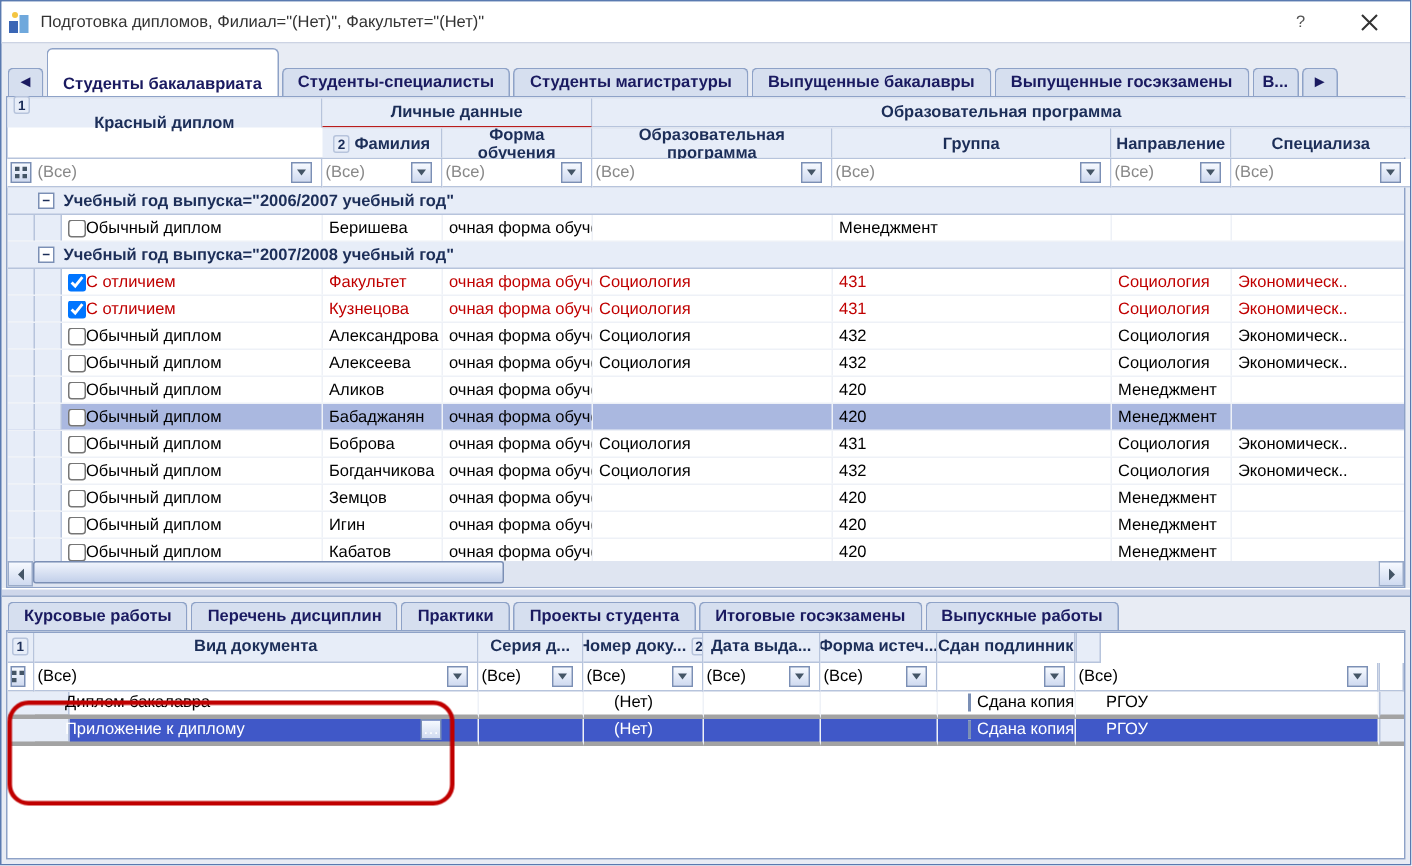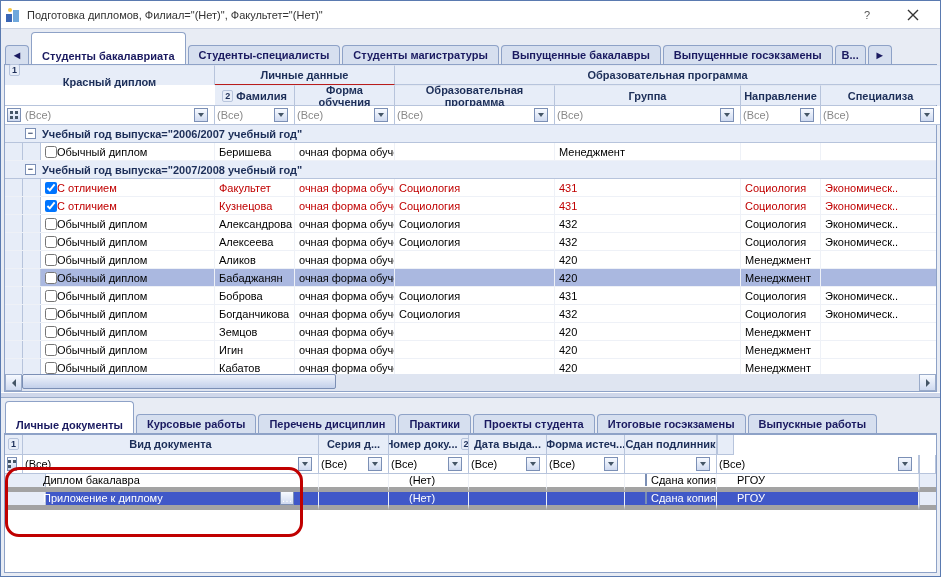--- a/index.html
+++ b/index.html
@@ -45,21 +45,21 @@
   
   .splitter{height:6px;background:#cfd7ea;border-top:1px solid #fff;border-bottom:1px solid #9aabc9;cursor:row-resize}
   
   .lower{border:1px solid #8ea2c7;background:#fff;margin:0 3px 3px 3px;flex:1;display:flex;flex-direction:column;overflow:hidden}
   .lower-inner{flex:1;display:flex;flex-direction:column;border-top:1px solid #8ea2c7;overflow:hidden}
   .lower-hdr{display:grid;grid-template-columns:18px 296px 70px 80px 78px 78px 92px 1fr 17px}
   .lower-hdr > div{background:#e7edf8;border-right:1px solid #b7c4dc;border-bottom:1px solid #b7c4dc;padding:2px 4px;font-weight:bold;color:#1c2e58;display:flex;align-items:center;justify-content:center;height:20px;white-space:nowrap;overflow:hidden;text-overflow:ellipsis}
   .lower-filter{display:grid;grid-template-columns:18px 296px 70px 80px 78px 78px 92px 1fr 17px}
   .lower-filter > div{background:#fff;border-right:1px solid #b7c4dc;border-bottom:1px solid #b7c4dc;padding:2px 2px;height:19px;display:flex;align-items:center}
   .lower-row{display:grid;grid-template-columns:18px 296px 70px 80px 78px 78px 92px 1fr 17px;height:18px}
-  .lower-row > div{border-right:1px solid #eef1f7;border-bottom:5px solid #a3a3a3;padding:1px 20px;display:flex;align-items:center;white-space:nowrap;overflow:hidden}
+  .lower-row > div{border-right:1px solid #eef1f7;border-bottom:3px solid #a3a3a3;padding:1px 20px;display:flex;align-items:center;white-space:nowrap;overflow:hidden}
   .lower-row.sel{background:#4058c8;color:#fff}
   .lower-row .gutter{background:#e7edf8;border-right:1px solid #b7c4dc}
   .red-annotation{position:absolute;border:3px solid #c00000;border-radius:14px;pointer-events:none}
   .chk{display:inline-block;width:12px;height:12px;border:1px solid #7b8fb5;background:#fff;margin-right:4px}
   .lbl2{font-size:9px;color:#1c2e58;background:#e7edf8;padding:0 2px;border:1px solid #b7c4dc;border-radius:2px}
   .scroll-v{width:17px;background:#e7edf8;border-left:1px solid #b7c4dc}
 </style>
 </head>
 <body>
 
@@ -366,21 +366,20 @@
           <svg width="8" height="8">
             <path d="M2 0 L6 4 L2 8 Z" fill="#456"></path>
           </svg>
         </div>
     </div>
   </div>
 
   <div class="splitter"></div>
 
   <div class="tabbar">
-    <div class="tab active"><span>Личные документы</span></div>
     <div class="tab"><span>Курсовые работы</span></div>
     <div class="tab"><span>Перечень дисциплин</span></div>
     <div class="tab"><span>Практики</span></div>
     <div class="tab"><span>Проекты студента</span></div>
     <div class="tab"><span>Итоговые госэкзамены</span></div>
     <div class="tab"><span>Выпускные работы</span></div>
   </div>
 
   <div class="lower">
     <div class="lower-inner">

